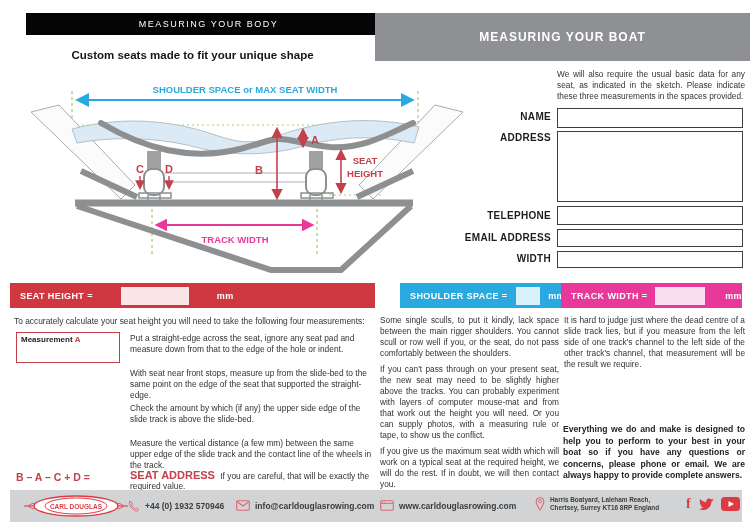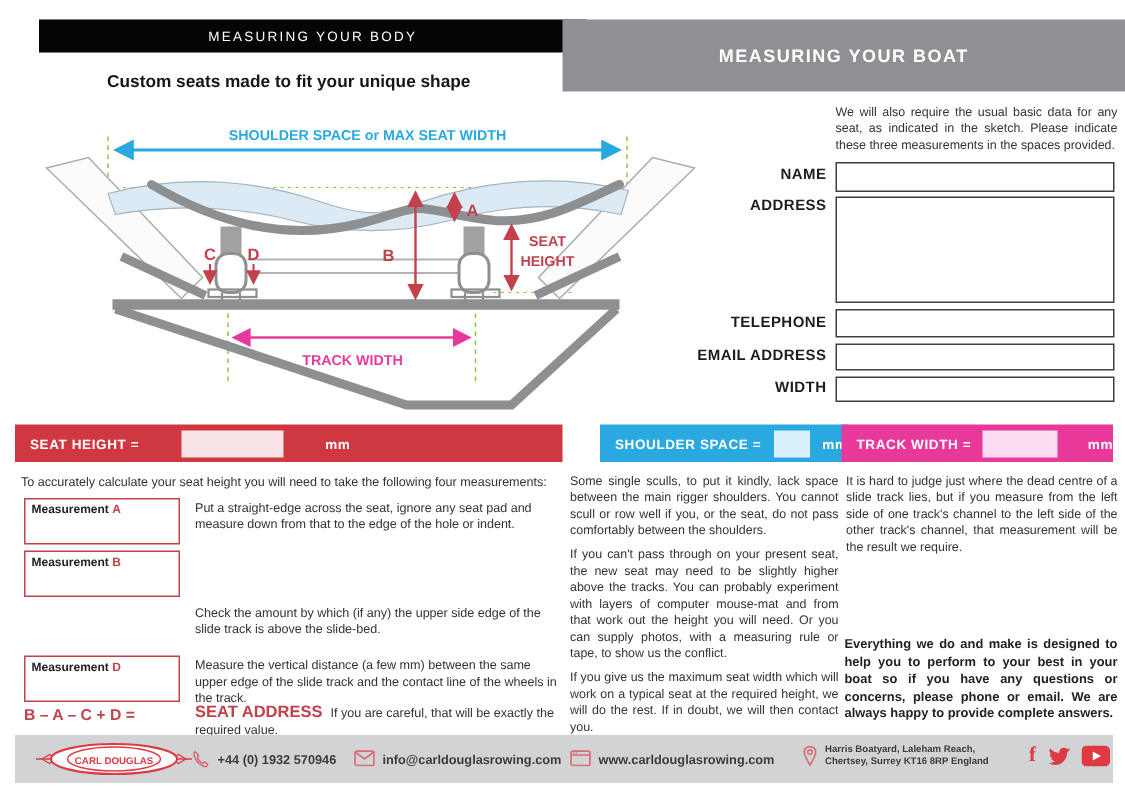--- a/index.html
+++ b/index.html
@@ -222,31 +222,24 @@
   </div>
 
   <div class="col-intro">To accurately calculate your seat height you will need to take the following four measurements:</div>
 
   <div class="mebox box-a">
     <span class="mname">Measurement</span>
     <span class="mletter">A</span>
   </div>
   <div class="metext txt-a">Put a straight-edge across the seat, ignore any seat pad and measure down from that to the edge of the hole or indent.</div>
 
-  <div class="mebox box-b">
-    <span class="mname">Measurement</span>
-    <span class="mletter">B</span>
-  </div>
+  <div class="metext txt-b">With seat near front stops, measure up from the slide-bed to the same point on the edge of the seat that supported the straight-edge.</div>
 
   <div class="metext txt-c">Check the amount by which (if any) the upper side edge of the slide track is above the slide-bed.</div>
 
-  <div class="mebox box-d">
-    <span class="mname">Measurement</span>
-    <span class="mletter">D</span>
-  </div>
   <div class="metext txt-d">Measure the vertical distance (a few mm) between the same upper edge of the slide track and the contact line of the wheels in the track.</div>
 
   <div class="formula-eq">B – A – C + D =</div>
   <div class="formula-rest">
     <span class="res">SEAT ADDRESS</span>
     <span>If you are careful, that will be exactly the required value.</span>
   </div>
 
   <div class="col-mid">
     <p>Some single sculls, to put it kindly, lack space between the main rigger shoulders. You cannot scull or row well if you, or the seat, do not pass comfortably between the shoulders.</p>

